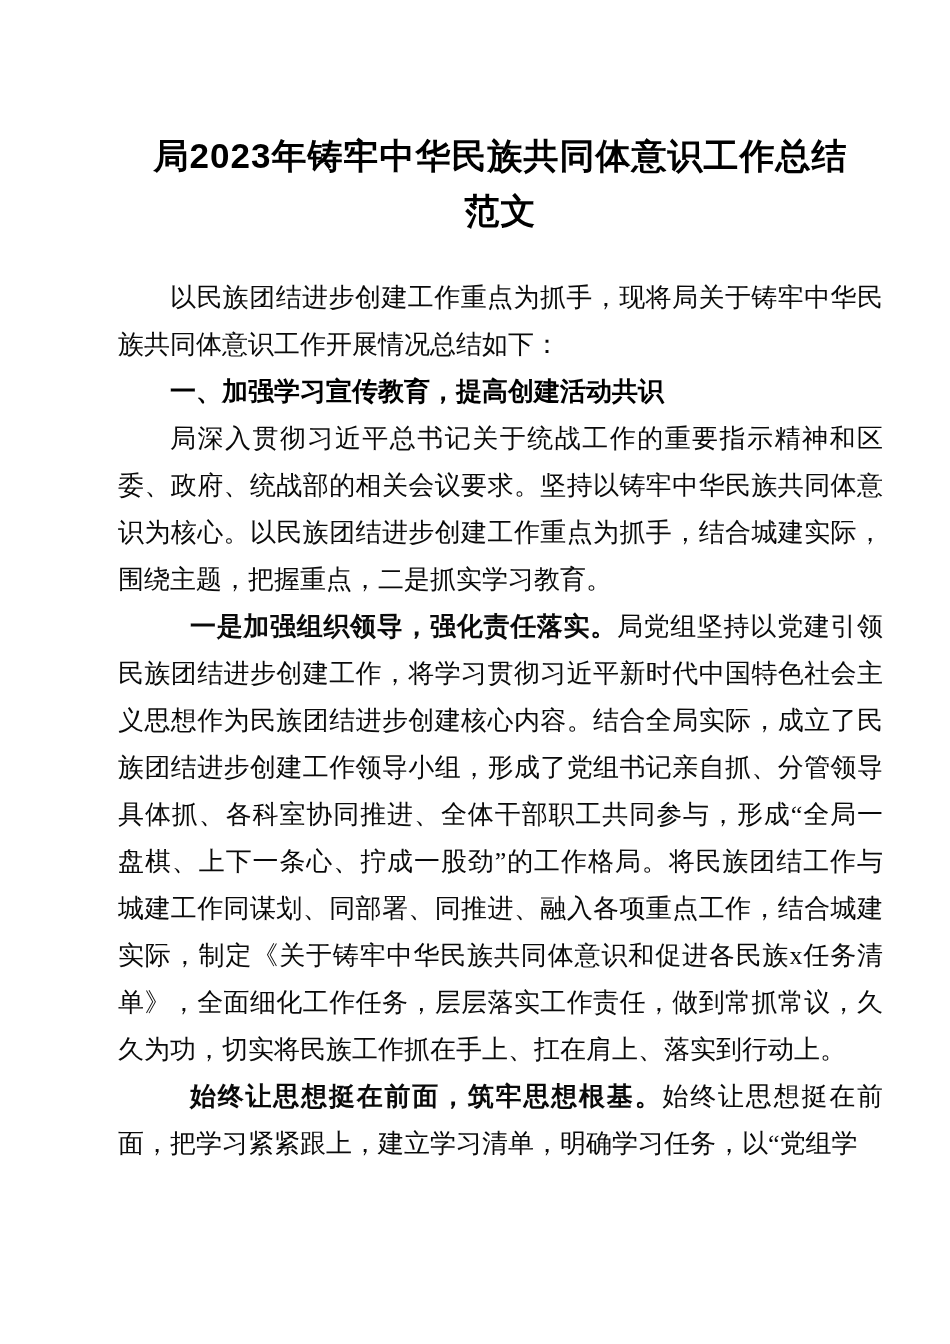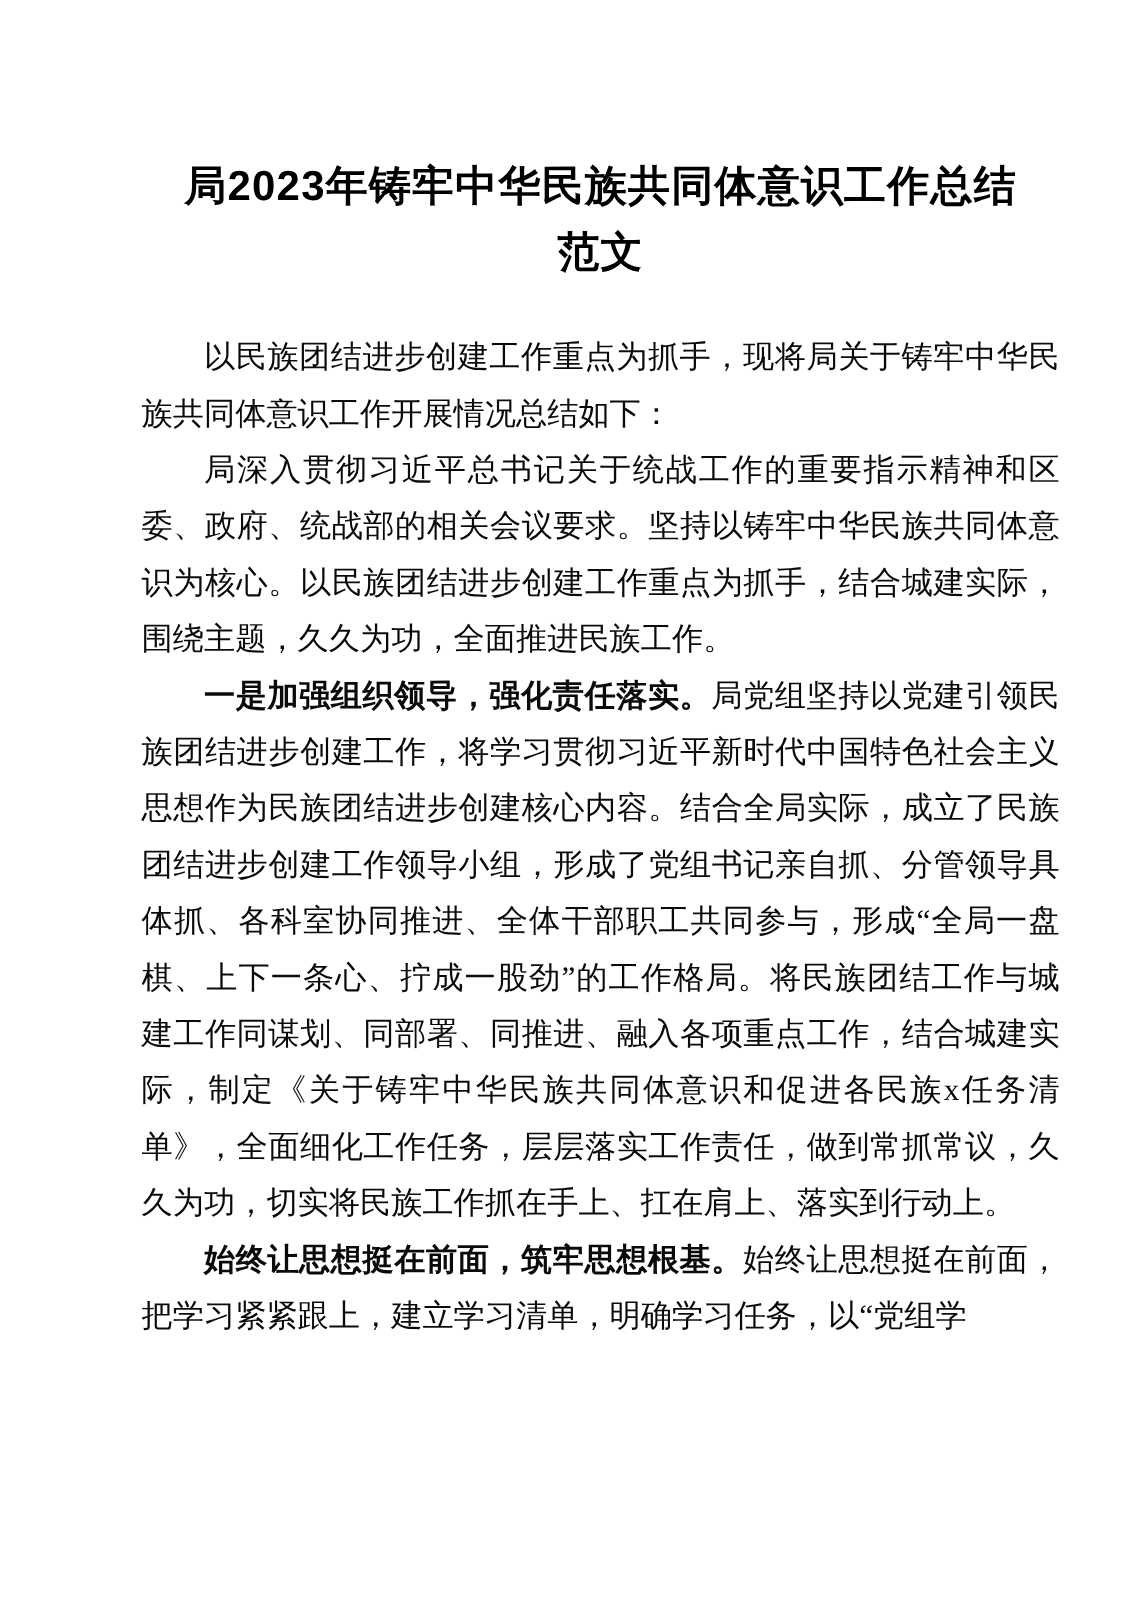--- a/index.html
+++ b/index.html
@@ -40,31 +40,33 @@
     text-indent: 2em;
     word-break: break-all;
   }
   .para.section-heading {
     font-family: "Liberation Sans", "DejaVu Sans", sans-serif;
     font-weight: 700;
     color: #000000;
   }
   .lead {
     font-weight: 700;
+    margin-left: 20px;
   }
 </style>
 </head>
 <body>
 
 <div class="page">
 
   <h1 class="doc-title"><span>局2023年铸牢中华民族共同体意识工作总结</span><br><span>范文</span></h1>
 
   <p class="para">以民族团结进步创建工作重点为抓手，现将局关于铸牢中华民族共同体意识工作开展情况总结如下：</p>
 
+  <p class="para section-heading">一、加强学习宣传教育，提高创建活动共识</p>
 
-  <p class="para">局深入贯彻习近平总书记关于统战工作的重要指示精神和区委、政府、统战部的相关会议要求。坚持以铸牢中华民族共同体意识为核心。以民族团结进步创建工作重点为抓手，结合城建实际，围绕主题，久久为功，全面推进民族工作。</p>
+  <p class="para">局深入贯彻习近平总书记关于统战工作的重要指示精神和区委、政府、统战部的相关会议要求。坚持以铸牢中华民族共同体意识为核心。以民族团结进步创建工作重点为抓手，结合城建实际，围绕主题，把握重点，二是抓实学习教育。</p>
 
   <p class="para"><span class="lead">一是加强组织领导，强化责任落实。</span><span>局党组坚持以党建引领民族团结进步创建工作，将学习贯彻习近平新时代中国特色社会主义思想作为民族团结进步创建核心内容。结合全局实际，成立了民族团结进步创建工作领导小组，形成了党组书记亲自抓、分管领导具体抓、各科室协同推进、全体干部职工共同参与，形成“全局一盘棋、上下一条心、拧成一股劲”的工作格局。将民族团结工作与城建工作同谋划、同部署、同推进、融入各项重点工作，结合城建实际，制定《关于铸牢中华民族共同体意识和促进各民族x任务清单》，全面细化工作任务，层层落实工作责任，做到常抓常议，久久为功，切实将民族工作抓在手上、扛在肩上、落实到行动上。</span></p>
 
   <p class="para"><span class="lead">始终让思想挺在前面，筑牢思想根基。</span><span>始终让思想挺在前面，把学习紧紧跟上，建立学习清单，明确学习任务，以“党组学</span></p>
 
 </div>
 
 </body></html>

